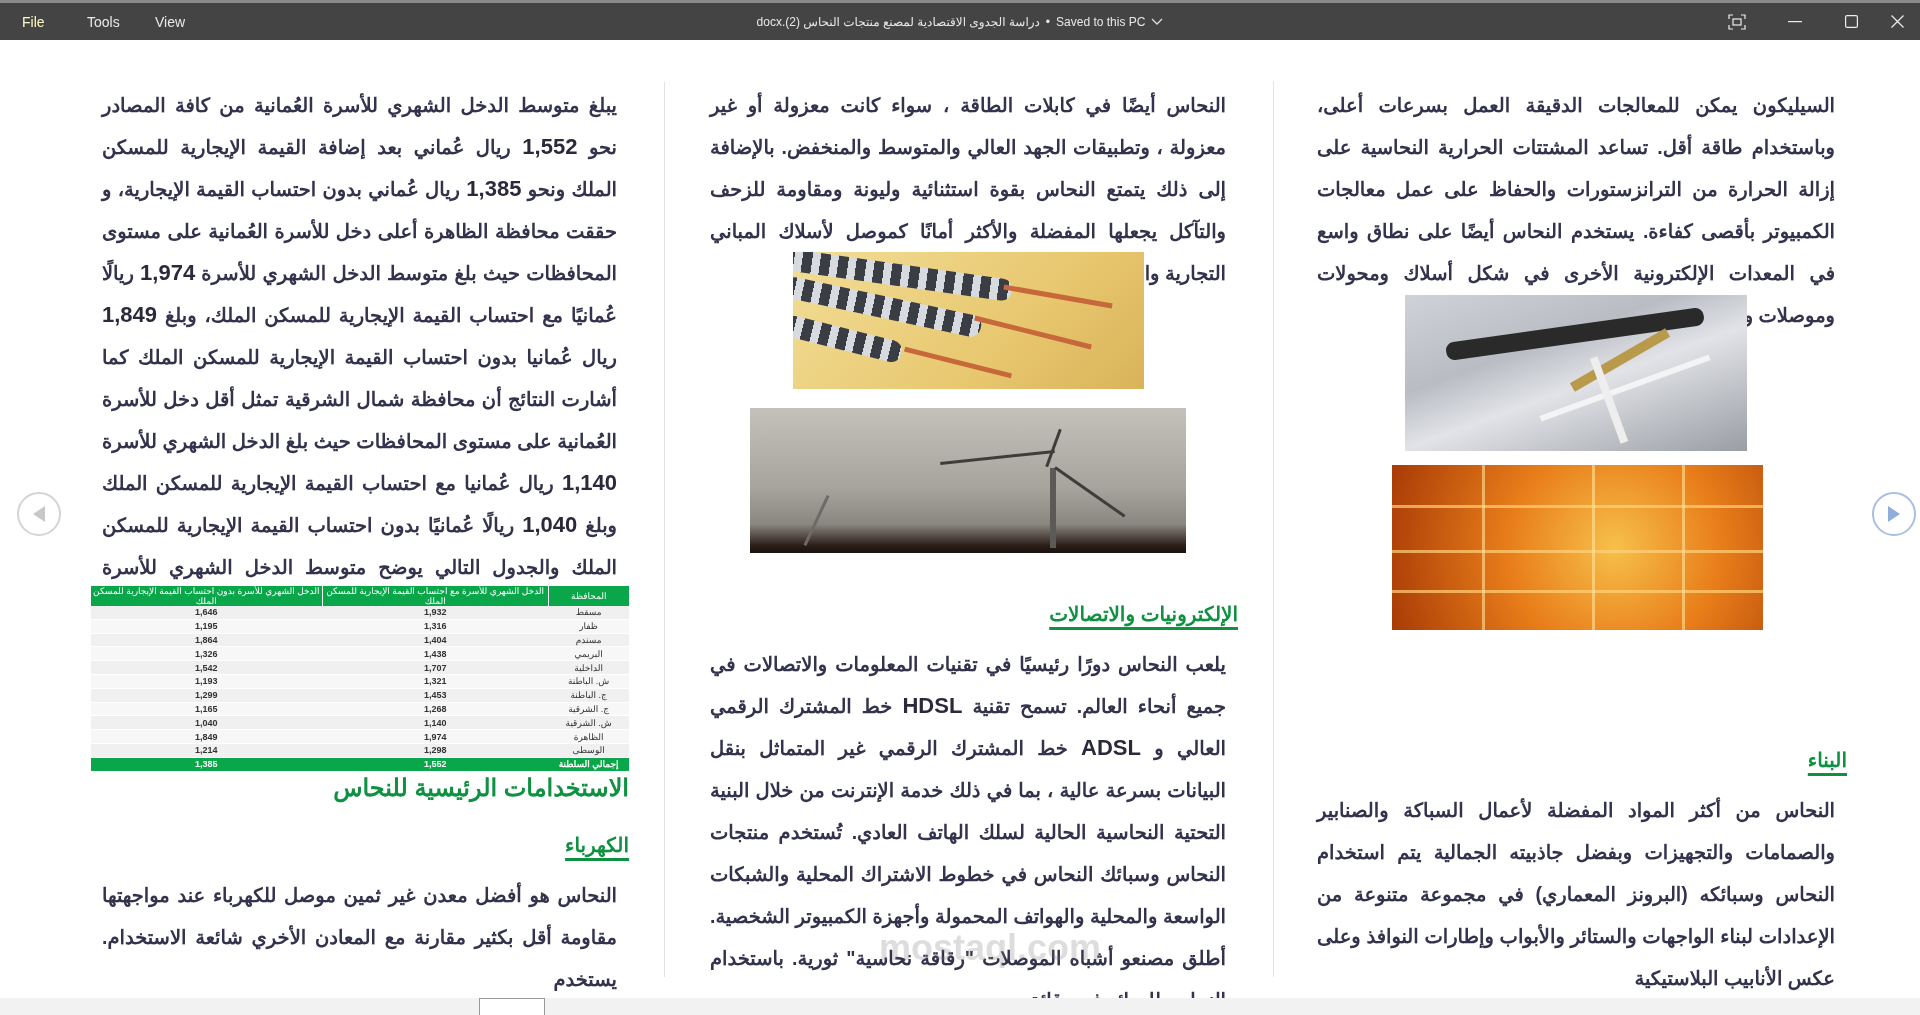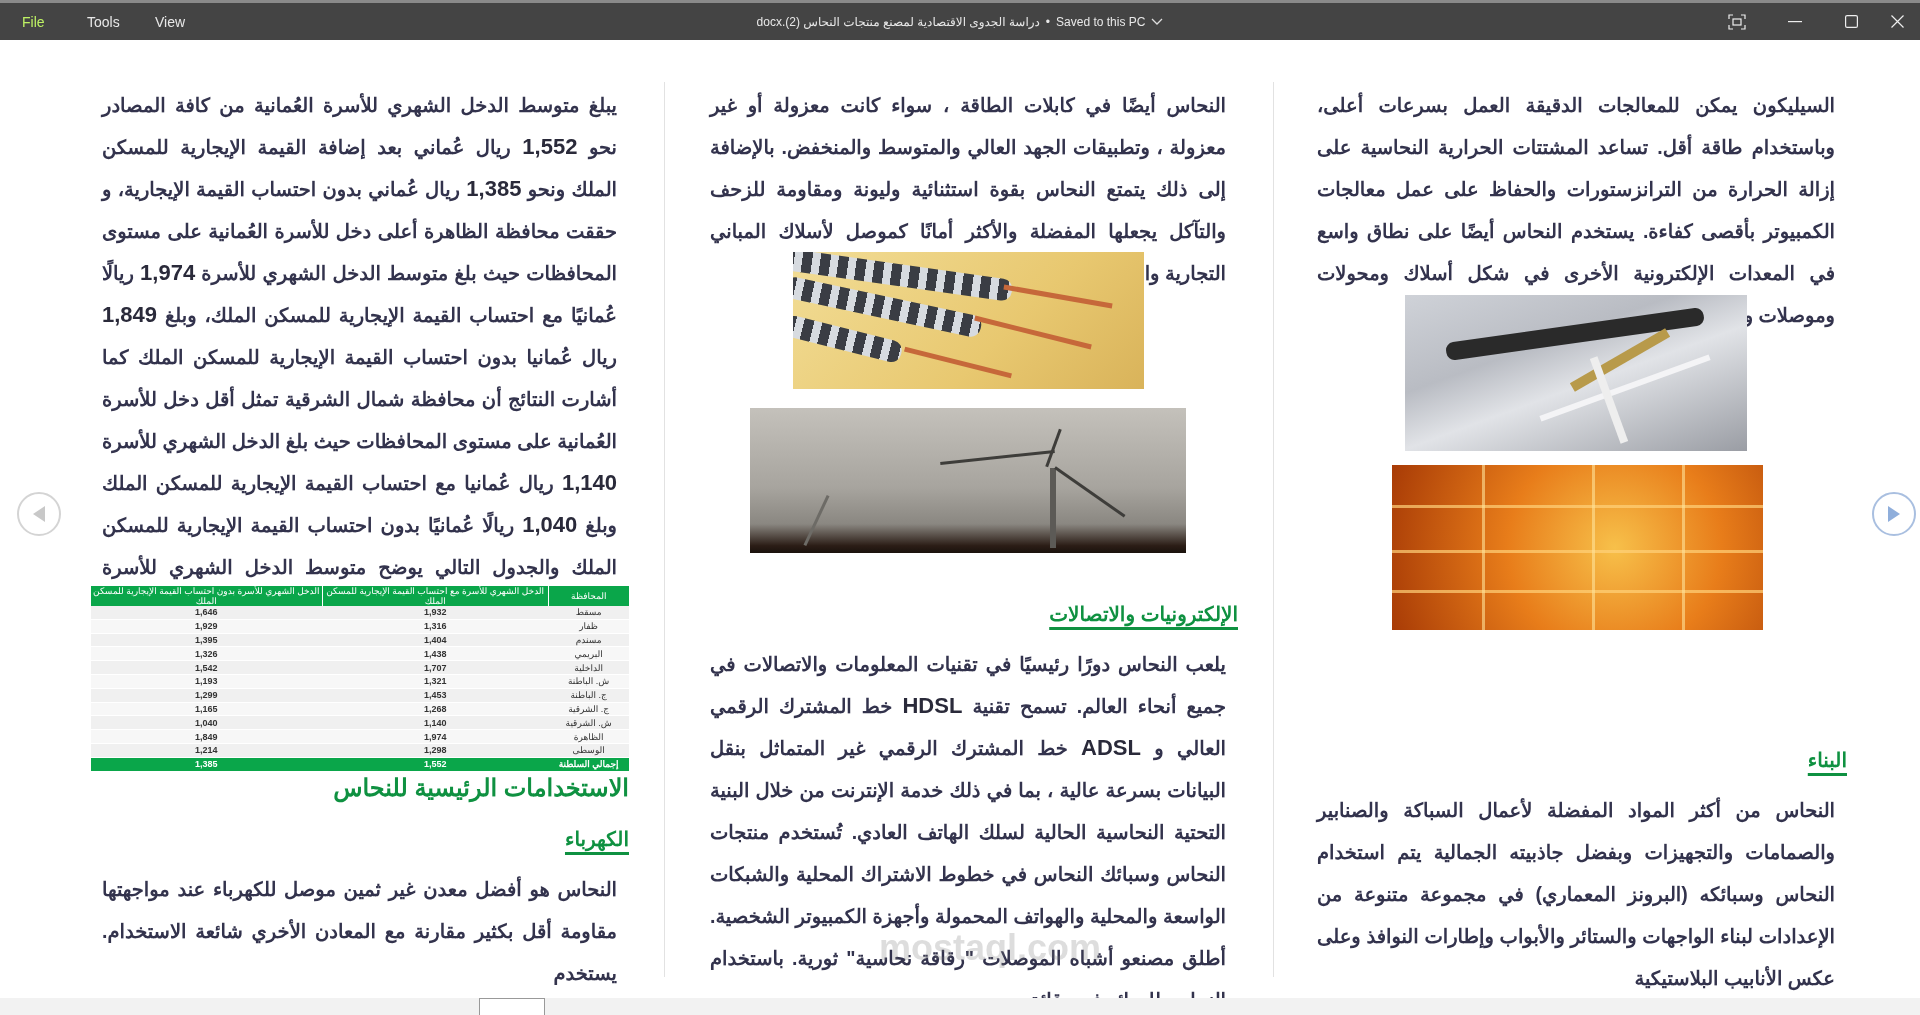--- a/index.html
+++ b/index.html
@@ -1,19 +1,19 @@
 <!DOCTYPE html>
 <html><head>
 <meta charset="utf-8">
 <style>
   html,body{margin:0;padding:0;}
   body{width:1920px;height:1015px;overflow:hidden;background:#ffffff;font-family:"Liberation Sans",sans-serif;position:relative;}
   .titlebar{position:absolute;left:0;top:0;width:1920px;height:40px;background:#444444;border-top:3px solid #8a8a8a;box-sizing:border-box;color:#fff;}
   .menu{position:absolute;top:0;height:37px;display:flex;align-items:center;font-size:14px;color:#e8e8e8;}
-  .menu.file{left:22px;color:#bef264;}
+  .menu.file{left:22px;color:#fef9c3;}
   .menu.tools{left:87px;}
   .menu.view{left:155px;}
   .doctitle{position:absolute;top:0;left:0;width:1920px;height:37px;display:flex;justify-content:center;align-items:center;font-size:12px;color:#e8e8e8;gap:6px;}
   .winbtn{position:absolute;top:0;height:37px;width:46px;display:flex;align-items:center;justify-content:center;color:#eee;}
   .page{position:absolute;left:0;top:40px;width:1920px;height:958px;background:#ffffff;overflow:hidden;}
   .col{position:absolute;top:0;direction:rtl;text-align:justify;color:#33334d;font-weight:bold;font-size:19.5px;line-height:42px;}
   .col p{margin:12px;}
   .col .num{font-size:22px;color:#2a2a3a;}
   .sep{position:absolute;top:42px;width:1px;height:895px;background:#e2e2e2;}
   .h-green{color:#0f9141;font-size:20px;font-weight:bold;text-decoration:underline;text-decoration-thickness:3px;text-underline-offset:6px;line-height:34px;}
@@ -141,26 +141,26 @@
     </thead>
     <tbody>
       <tr>
           <td>مسقط</td>
           <td class="num">1,932</td>
           <td class="num">1,646</td>
         </tr>
       <tr>
           <td>ظفار</td>
           <td class="num">1,316</td>
-          <td class="num">1,929</td>
+          <td class="num">1,195</td>
         </tr>
       <tr>
           <td>مسندم</td>
           <td class="num">1,404</td>
-          <td class="num">1,395</td>
+          <td class="num">1,864</td>
         </tr>
       <tr>
           <td>البريمي</td>
           <td class="num">1,438</td>
           <td class="num">1,326</td>
         </tr>
       <tr>
           <td>الداخلية</td>
           <td class="num">1,707</td>
           <td class="num">1,542</td>
@@ -198,21 +198,21 @@
       <tr class="total">
           <td>إجمالي السلطنة</td>
           <td>1,552</td>
           <td>1,385</td>
         </tr>
     </tbody>
   </table>
 
   <div class="col" style="left:90px;width:539px;top:728px;">
     <div class="h-main">الاستخدامات الرئيسية للنحاس</div>
-    <div class="h-green" style="margin-top:14px;">الكهرباء</div>
+    <div class="h-green" style="margin-top:20px;">الكهرباء</div>
     <p>النحاس هو أفضل معدن غير ثمين موصل للكهرباء عند مواجهتها مقاومة أقل بكثير مقارنة مع المعادن الأخري شائعة الاستخدام. يستخدم</p>
   </div>
 
   <div class="watermark">
     <div class="en">mostaql.com</div>
   </div>
 </div>
 
 <div class="navbtn prev">
   <svg width="14" height="18" viewBox="0 0 14 18">

